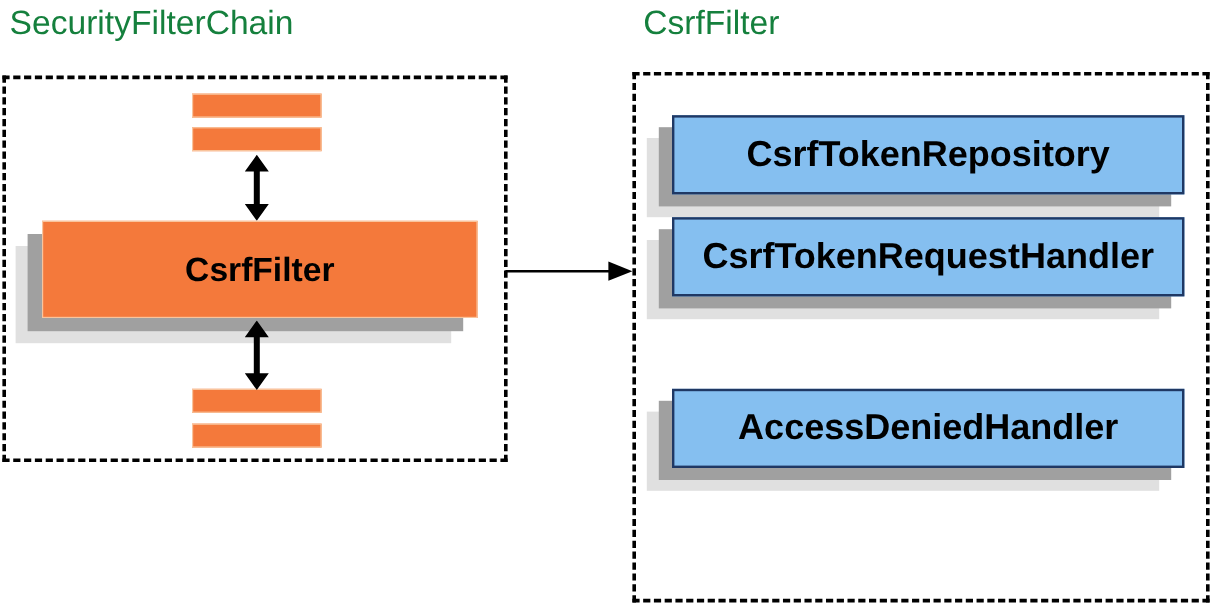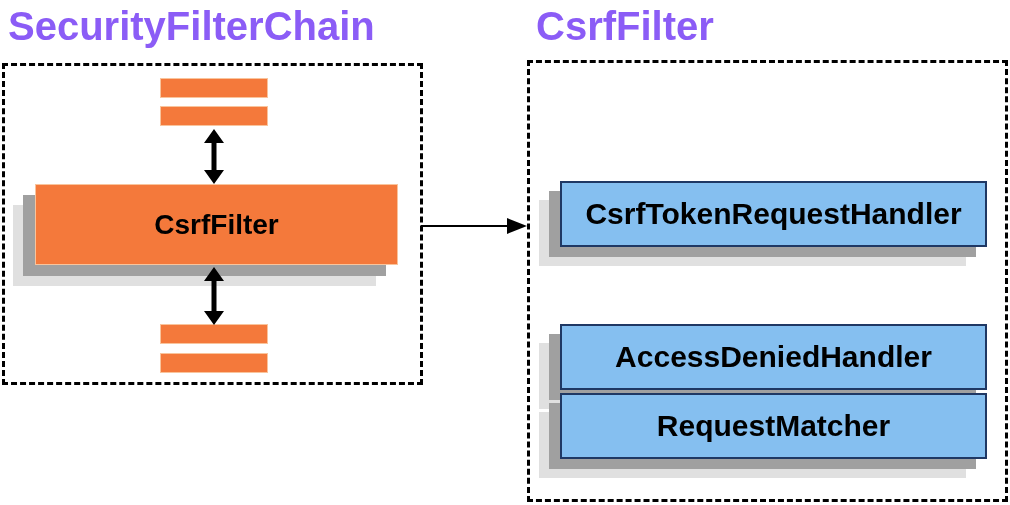--- a/index.html
+++ b/index.html
@@ -10,23 +10,23 @@
   }
   .canvas {
     position: relative;
     width: 1010px;
     height: 505px;
     background: #ffffff;
     overflow: hidden;
   }
   .title {
     position: absolute;
-    font-size: 40px;
-    font-weight: 700;
-    color: #8b5cf6;
+    font-size: 28px;
+    font-weight: 400;
+    color: #15803d;
     line-height: 1.1;
     white-space: nowrap;
   }
   .title-left  { left: 8px;   top: 4px; }
   .title-right { left: 536px; top: 4px; }
 
   .dashed-container {
     position: absolute;
     border: 3px dashed #000000;
     box-sizing: border-box;
@@ -144,21 +144,21 @@
 
   <div class="connector-arrow">
     <svg viewBox="0 0 106 18" xmlns="http://www.w3.org/2000/svg">
       <line x1="0" y1="9" x2="88" y2="9" stroke="#000000" stroke-width="2"></line>
       <polygon points="86,1 106,9 86,17" fill="#000000"></polygon>
     </svg>
   </div>
 
   <div class="dashed-container container-right">
 
+    <div class="component-box component-1">CsrfTokenRepository</div>
 
     <div class="component-box component-2">CsrfTokenRequestHandler</div>
 
     <div class="component-box component-3">AccessDeniedHandler</div>
 
-    <div class="component-box component-4">RequestMatcher</div>
   </div>
 
 </div>
 
 </body></html>

